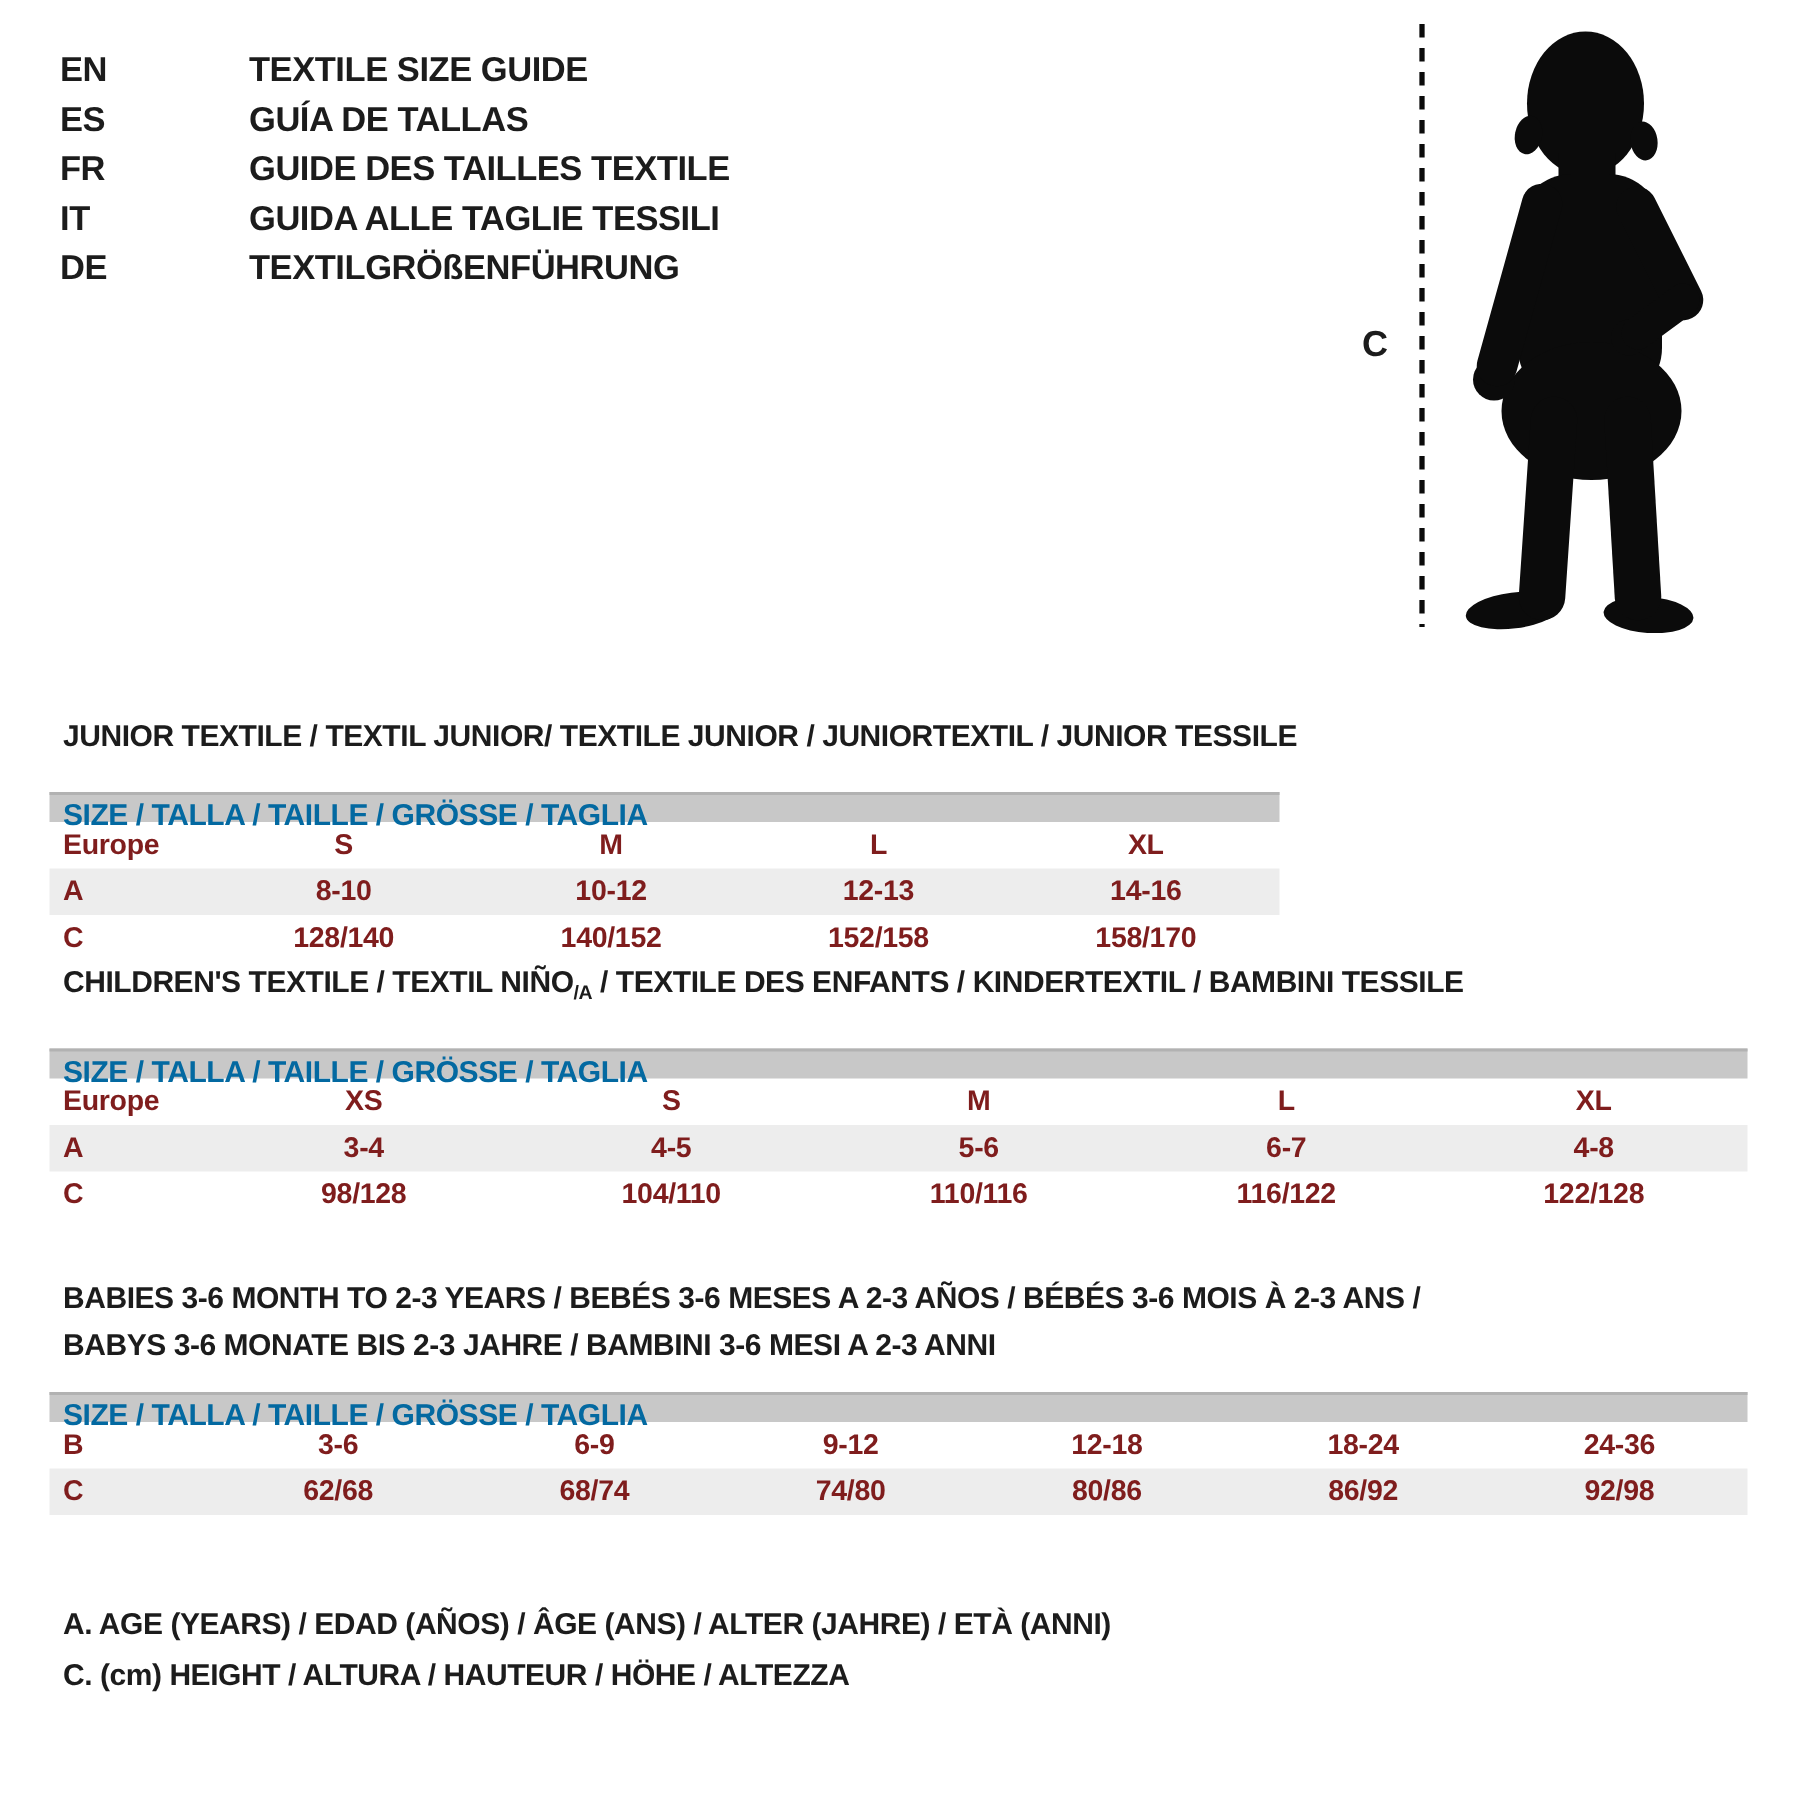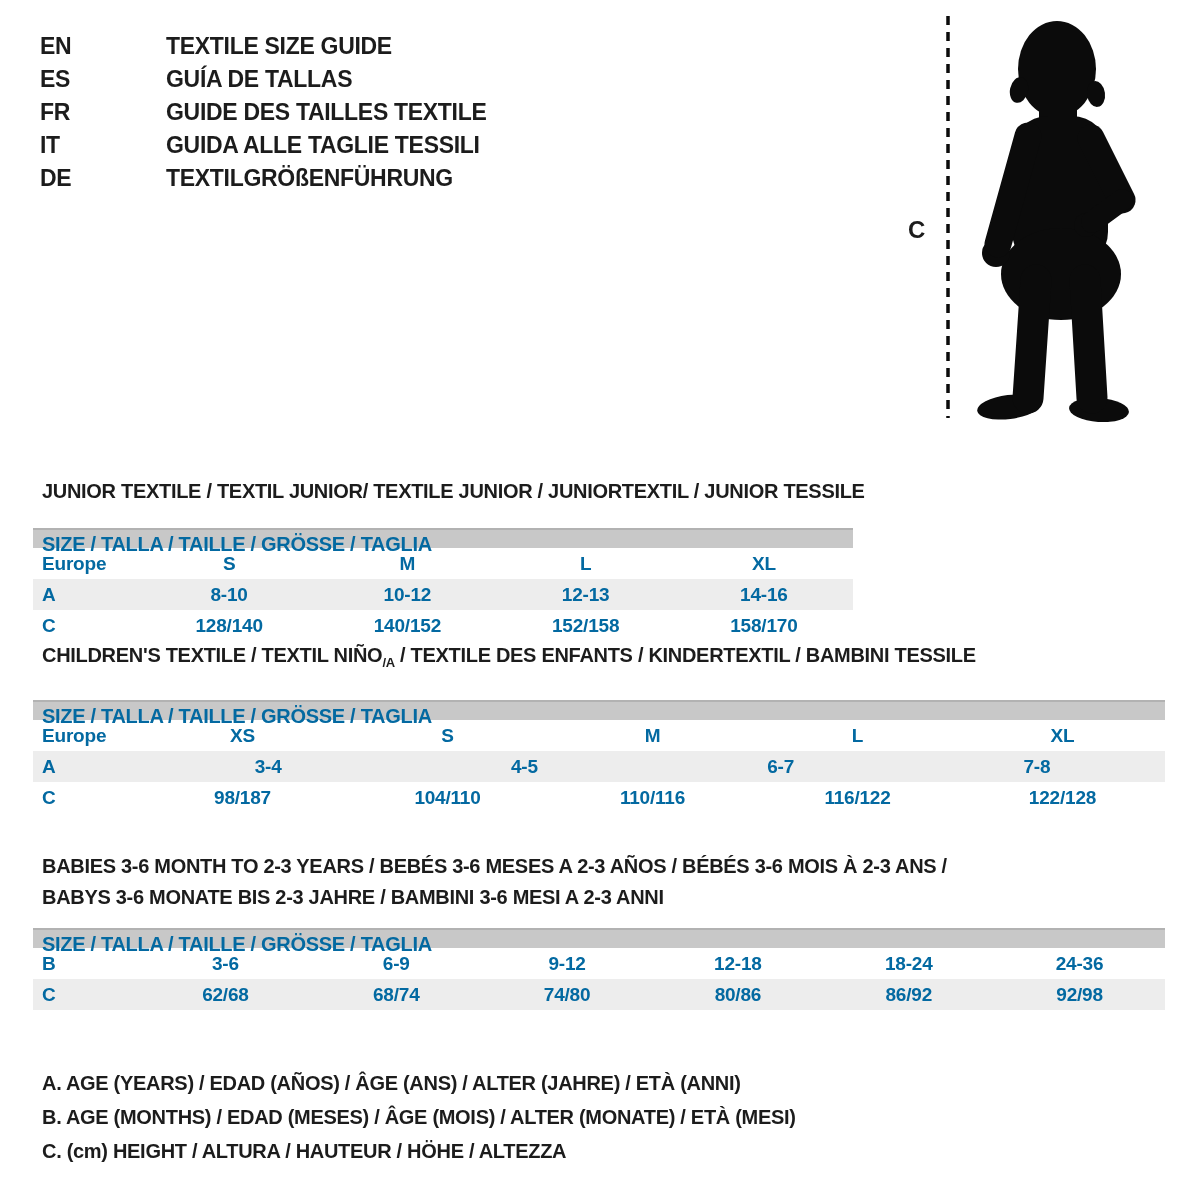--- a/index.html
+++ b/index.html
@@ -87,21 +87,21 @@
     white-space: nowrap;
   }
 
   .trow {
     display: flex;
     height: 31px;
     line-height: 31px;
     font-weight: 700;
     font-size: 19px;
     letter-spacing: -0.2px;
-    color: #0369a1;
+    color: #7f1d1d;
   }
   .trow.shaded { background: #ededed; }
   .tlabel { flex: 0 0 107px; width: 107px; padding-left: 9px; box-sizing: border-box; text-align: left; }
   .tcell  { flex: 1 1 0; text-align: center; }
 
   
   .legend {
     position: absolute;
     left: 42px;
     top: 1066px;
@@ -206,26 +206,27 @@
           <span class="tcell">XS</span>
           <span class="tcell">S</span>
           <span class="tcell">M</span>
           <span class="tcell">L</span>
           <span class="tcell">XL</span>
         </div>
         <div class="trow shaded">
           <span class="tlabel">A</span>
           <span class="tcell">3-4</span>
           <span class="tcell">4-5</span>
+          <span class="tcell">5-6</span>
           <span class="tcell">6-7</span>
-          <span class="tcell">7-8</span>
+          <span class="tcell">4-8</span>
         </div>
         <div class="trow">
           <span class="tlabel">C</span>
-          <span class="tcell">98/187</span>
+          <span class="tcell">98/128</span>
           <span class="tcell">104/110</span>
           <span class="tcell">110/116</span>
           <span class="tcell">116/122</span>
           <span class="tcell">122/128</span>
         </div>
       </div>
     </div>
   <div class="section section-babies">
       <div class="sec-title title-tall">
         <div class="title-line"><span class="seg">BABIES 3-6 MONTH TO 2-3 YEARS / BEBÉS 3-6 MESES A 2-3 AÑOS / BÉBÉS 3-6 MOIS À 2-3 ANS /</span></div>
@@ -249,17 +250,16 @@
           <span class="tcell">74/80</span>
           <span class="tcell">80/86</span>
           <span class="tcell">86/92</span>
           <span class="tcell">92/98</span>
         </div>
       </div>
     </div>
 
   <div id="legend" class="legend">
       <div class="legend-line">A. AGE (YEARS) / EDAD (AÑOS) / ÂGE (ANS) / ALTER (JAHRE) / ETÀ (ANNI)</div>
-      <div class="legend-line">B. AGE (MONTHS) / EDAD (MESES) / ÂGE (MOIS) / ALTER (MONATE) / ETÀ (MESI)</div>
       <div class="legend-line">C. (cm) HEIGHT / ALTURA / HAUTEUR / HÖHE / ALTEZZA</div>
     </div>
 
 </div>
 
 </body></html>

